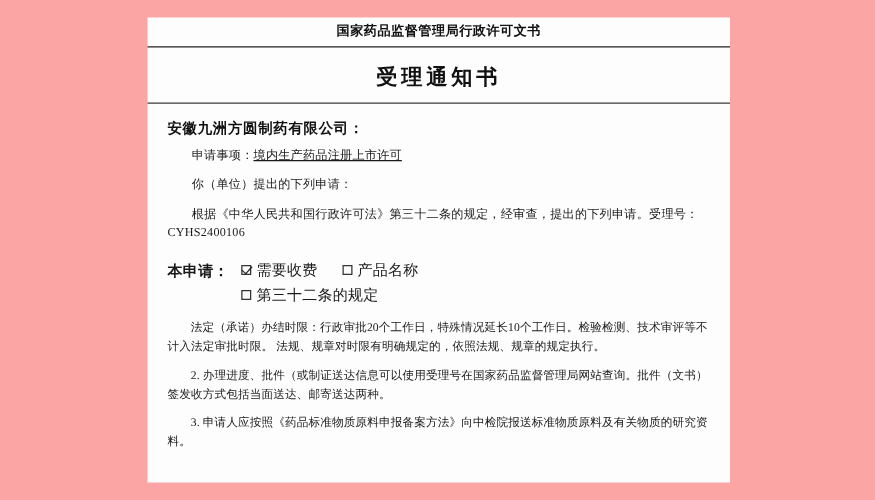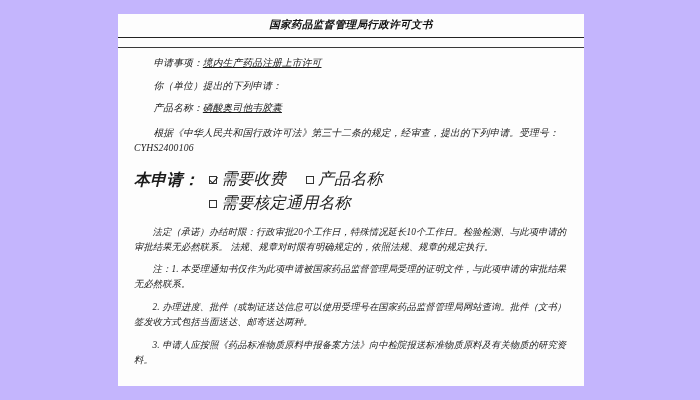--- a/index.html
+++ b/index.html
@@ -11,23 +11,22 @@
     height: 400px;
     background: #ffffff;
     font-family: "Liberation Serif", "DejaVu Serif", serif;
     color: #1a1a1a;
     overflow: hidden;
   }
   .page {
     position: relative;
     width: 700px;
     height: 400px;
-    background: #c4b5fd;
+    background: #fca5a5;
     box-sizing: border-box;
-    font-style: italic;
   }
   .doc {
     position: absolute;
     left: 118px;
     top: 14px;
     width: 466px;
     height: 372px;
     background: #fdfdfd;
     box-sizing: border-box;
   }
@@ -79,21 +78,21 @@
     margin-top: 8px;
     padding-left: 2em;
     color: #1a1a1a;
     letter-spacing: 0.2px;
   }
   .field-line .underline {
     text-decoration: underline;
   }
   .checkblock {
     margin-top: 14px;
-    font-size: 16px;
+    font-size: 12px;
     display: flex;
     align-items: flex-start;
   }
   .checkblock-label {
     font-weight: bold;
     white-space: nowrap;
     padding-top: 1px;
     letter-spacing: 0.3px;
   }
   .check-rows {
@@ -141,60 +140,58 @@
   }
 </style>
 </head>
 <body>
 
 <div class="page">
   <div class="doc">
 
     <div class="header-bar">国家药品监督管理局行政许可文书</div>
 
+    <div class="doc-title">受理通知书</div>
     <div class="title-rule"></div>
 
     <div class="body">
 
+      <div class="recipient">安徽九洲方圆制药有限公司：</div>
 
       <div class="field-line">
         <span>申请事项：</span><span class="underline">境内生产药品注册上市许可</span>
       </div>
 
       <div class="field-line">你（单位）提出的下列申请：</div>
 
-      <div class="field-line">
-        <span>产品名称：</span><span class="underline">磷酸奥司他韦胶囊</span>
-      </div>
 
       <div class="para">根据《中华人民共和国行政许可法》第三十二条的规定，经审查，提出的下列申请。受理号：CYHS2400106</div>
 
       <div class="checkblock">
         <div class="checkblock-label">本申请：</div>
         <div class="check-rows">
 
           <div class="check-row">
             <span class="opt">
               <span class="chk checked"></span><span>需要收费</span>
             </span>
             <span class="opt">
               <span class="chk"></span><span>产品名称</span>
             </span>
           </div>
 
 
           <div class="check-row">
             <span class="opt">
-              <span class="chk"></span><span>需要核定通用名称</span>
+              <span class="chk"></span><span>第三十二条的规定</span>
             </span>
           </div>
 
         </div>
       </div>
 
-      <div class="note">法定（承诺）办结时限：行政审批20个工作日，特殊情况延长10个工作日。检验检测、与此项申请的审批结果无必然联系。 法规、规章对时限有明确规定的，依照法规、规章的规定执行。</div>
-      <div class="note">注：1. 本受理通知书仅作为此项申请被国家药品监督管理局受理的证明文件，与此项申请的审批结果无必然联系。</div>
+      <div class="note">法定（承诺）办结时限：行政审批20个工作日，特殊情况延长10个工作日。检验检测、技术审评等不计入法定审批时限。 法规、规章对时限有明确规定的，依照法规、规章的规定执行。</div>
       <div class="note">2. 办理进度、批件（或制证送达信息可以使用受理号在国家药品监督管理局网站查询。批件（文书）签发收方式包括当面送达、邮寄送达两种。</div>
       <div class="note">3. 申请人应按照《药品标准物质原料申报备案方法》向中检院报送标准物质原料及有关物质的研究资料。</div>
 
     </div>
   </div>
 </div>
 
 </body></html>

